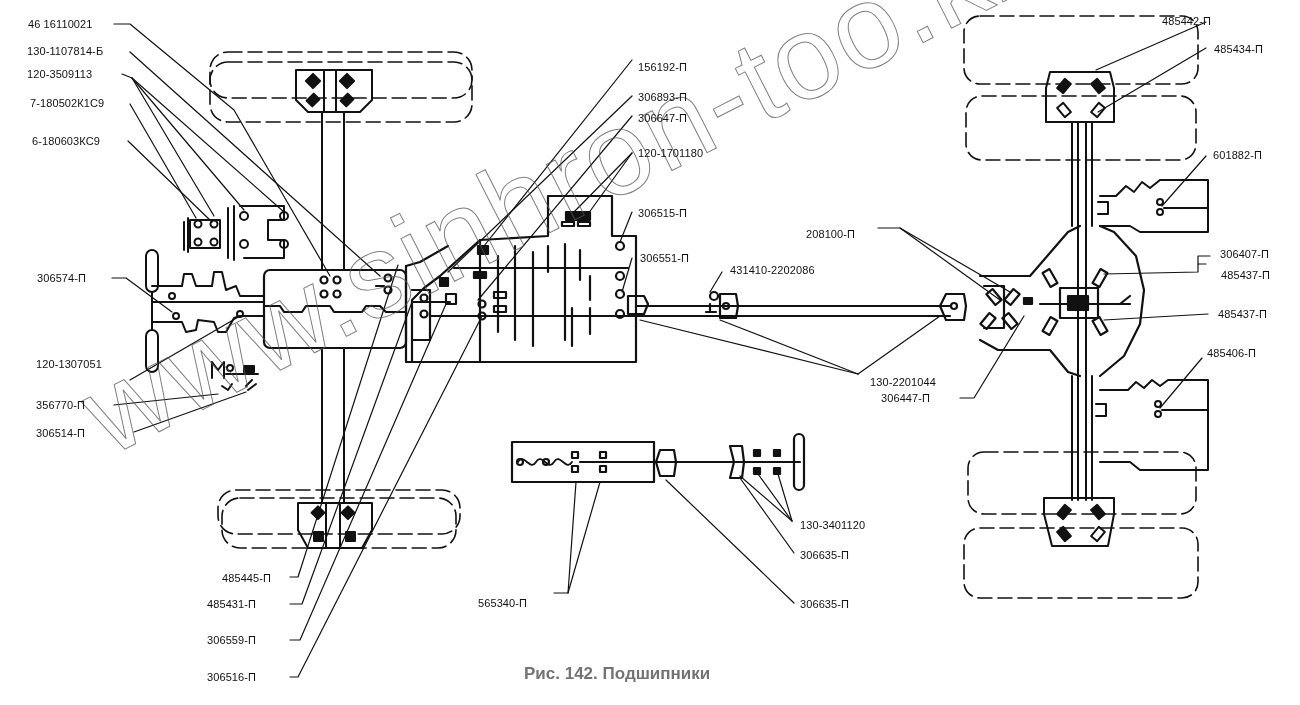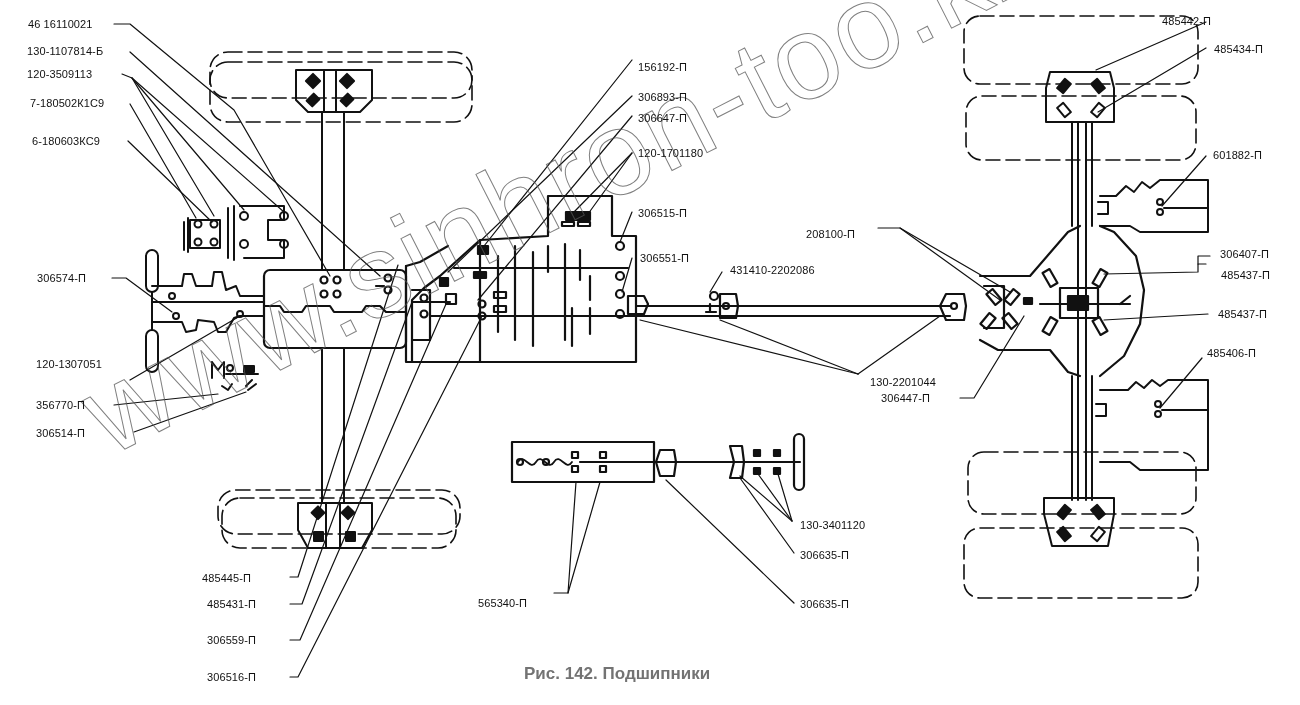--- a/index.html
+++ b/index.html
@@ -282,21 +282,21 @@
 
 <div class="lbl" style="left:28px;top:17px">46 16110021</div>
 <div class="lbl" style="left:27px;top:44px">130-1107814-Б</div>
 <div class="lbl" style="left:27px;top:67px">120-3509113</div>
 <div class="lbl" style="left:30px;top:96px">7-180502К1С9</div>
 <div class="lbl" style="left:32px;top:134px">6-180603КС9</div>
 <div class="lbl" style="left:37px;top:271px">306574-П</div>
 <div class="lbl" style="left:36px;top:357px">120-1307051</div>
 <div class="lbl" style="left:36px;top:398px">356770-П</div>
 <div class="lbl" style="left:36px;top:426px">306514-П</div>
-<div class="lbl" style="left:202px;top:571px">485445-П</div>
+<div class="lbl" style="left:222px;top:571px">485445-П</div>
 <div class="lbl" style="left:207px;top:597px">485431-П</div>
 <div class="lbl" style="left:207px;top:633px">306559-П</div>
 <div class="lbl" style="left:207px;top:670px">306516-П</div>
 <div class="lbl" style="left:638px;top:60px">156192-П</div>
 <div class="lbl" style="left:638px;top:90px">306893-П</div>
 <div class="lbl" style="left:638px;top:111px">306647-П</div>
 <div class="lbl" style="left:638px;top:146px">120-1701180</div>
 <div class="lbl" style="left:638px;top:206px">306515-П</div>
 <div class="lbl" style="left:640px;top:251px">306551-П</div>
 <div class="lbl" style="left:730px;top:263px">431410-2202086</div>

